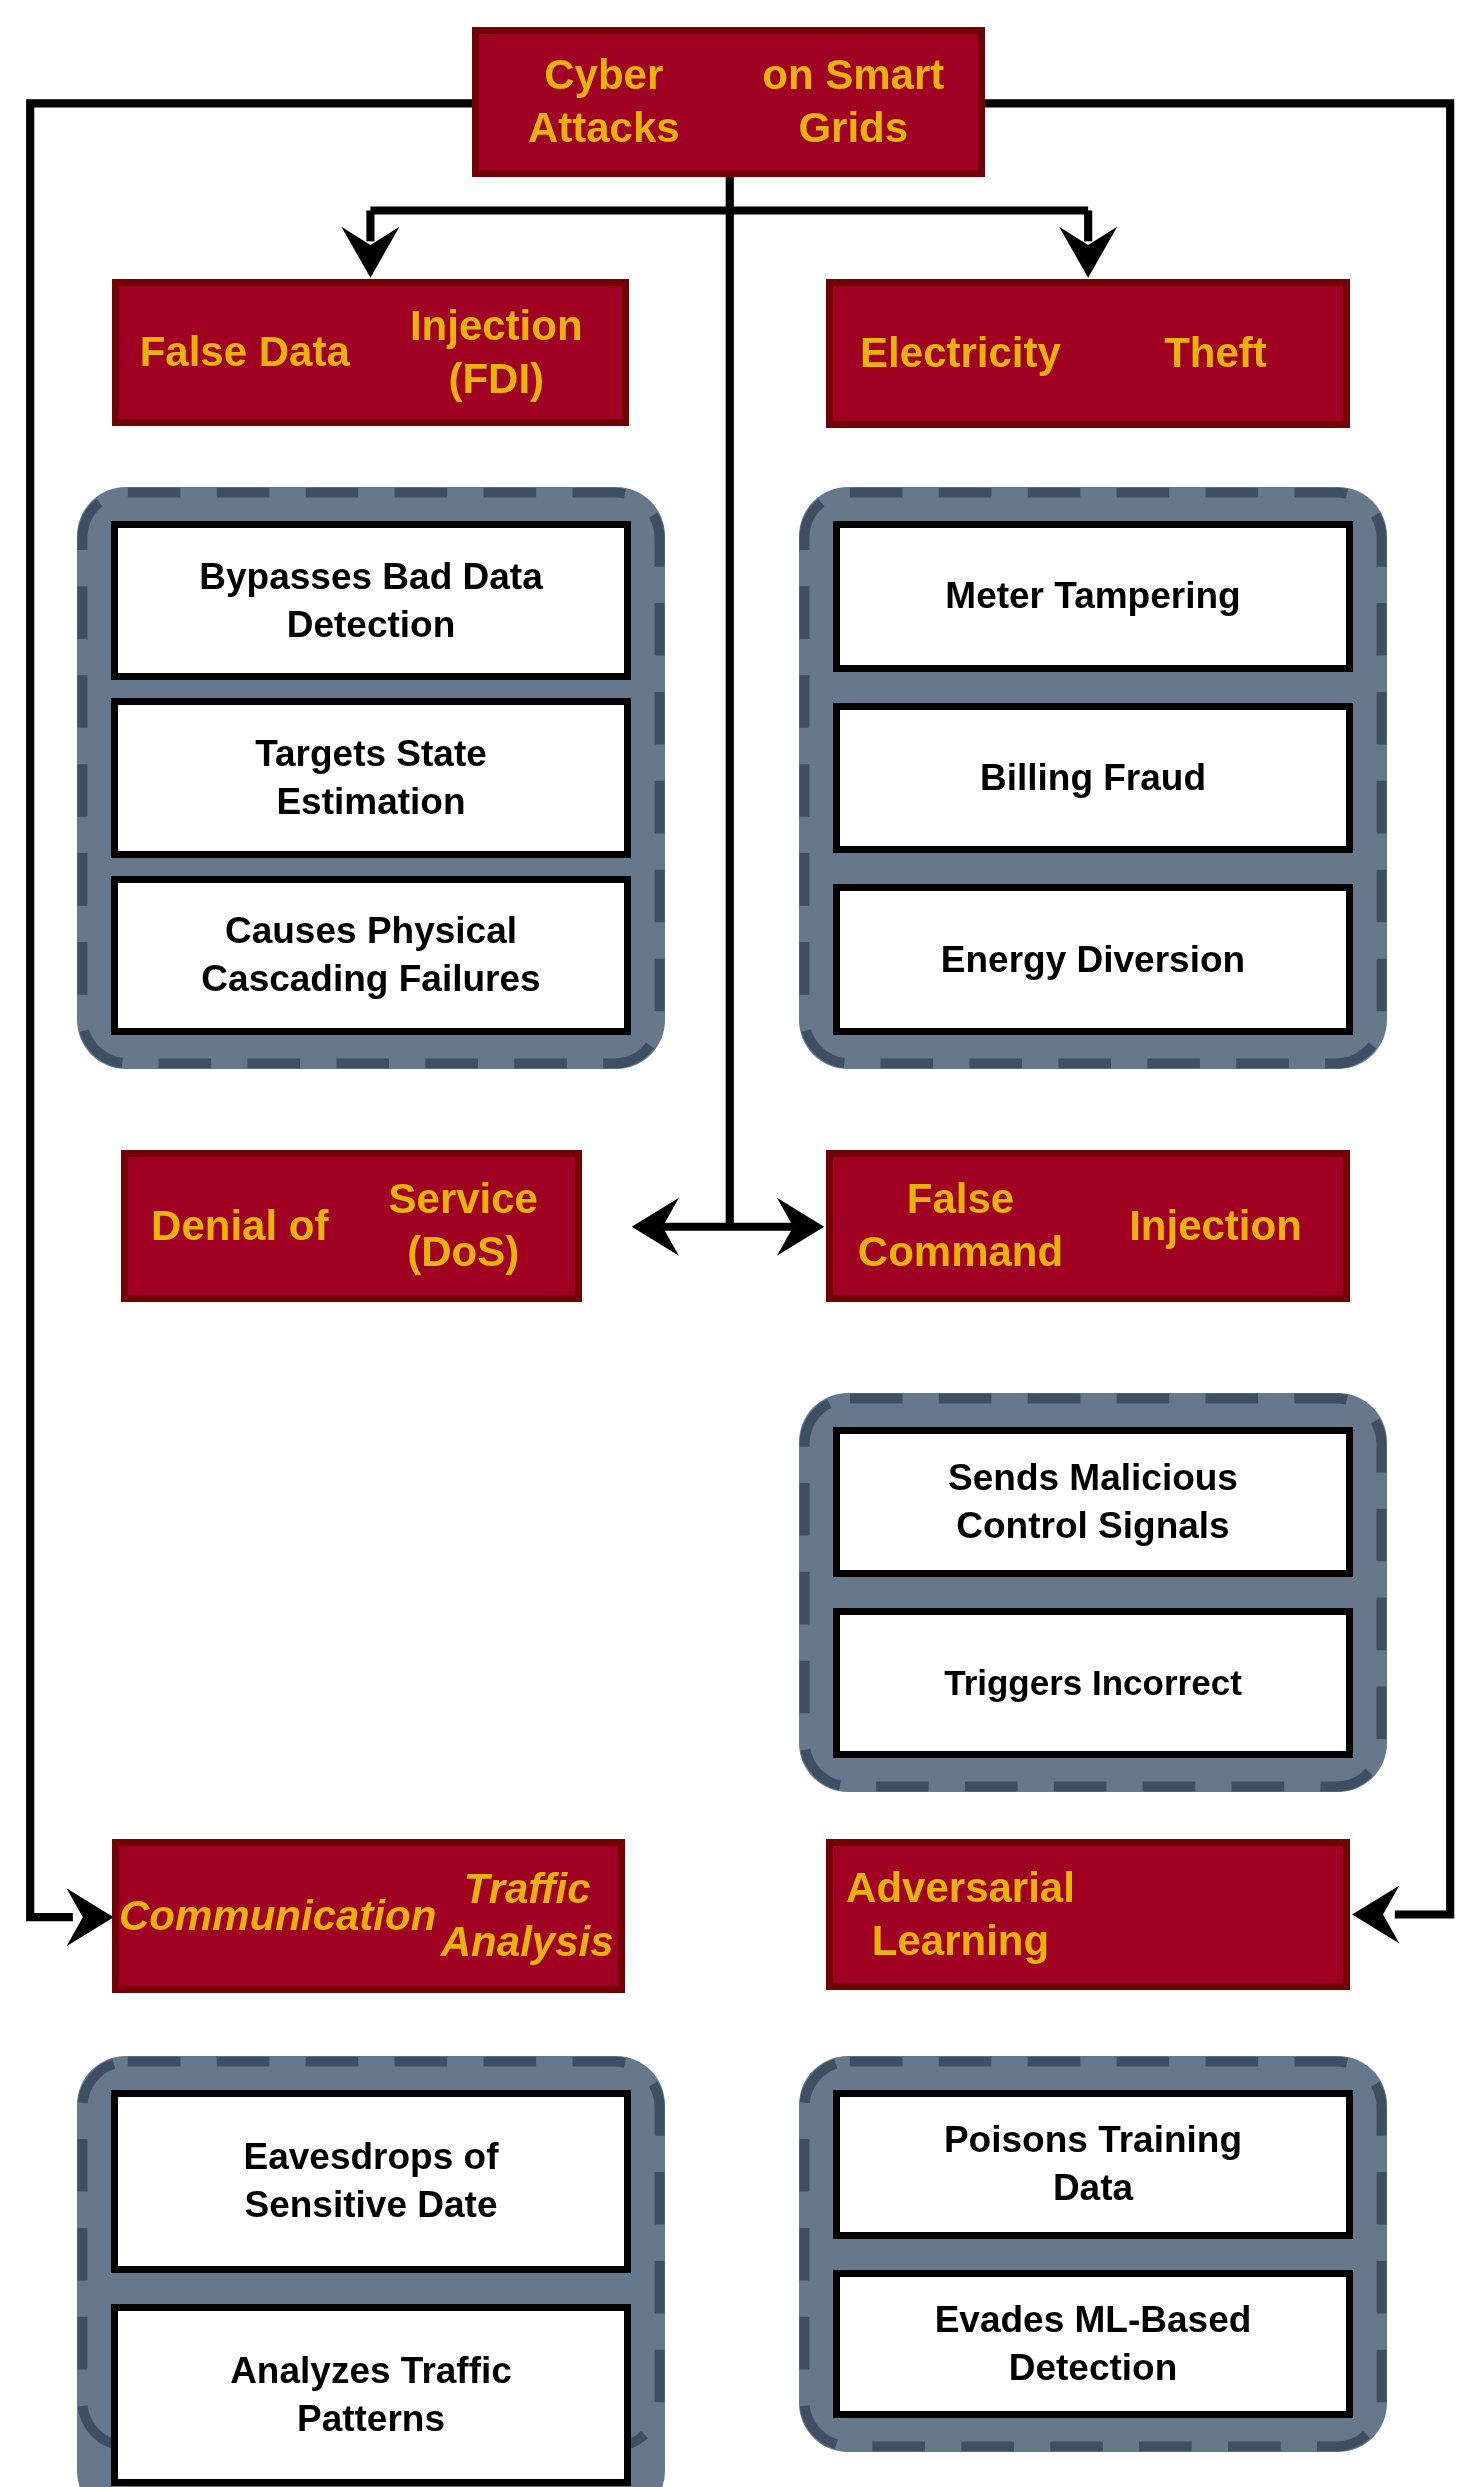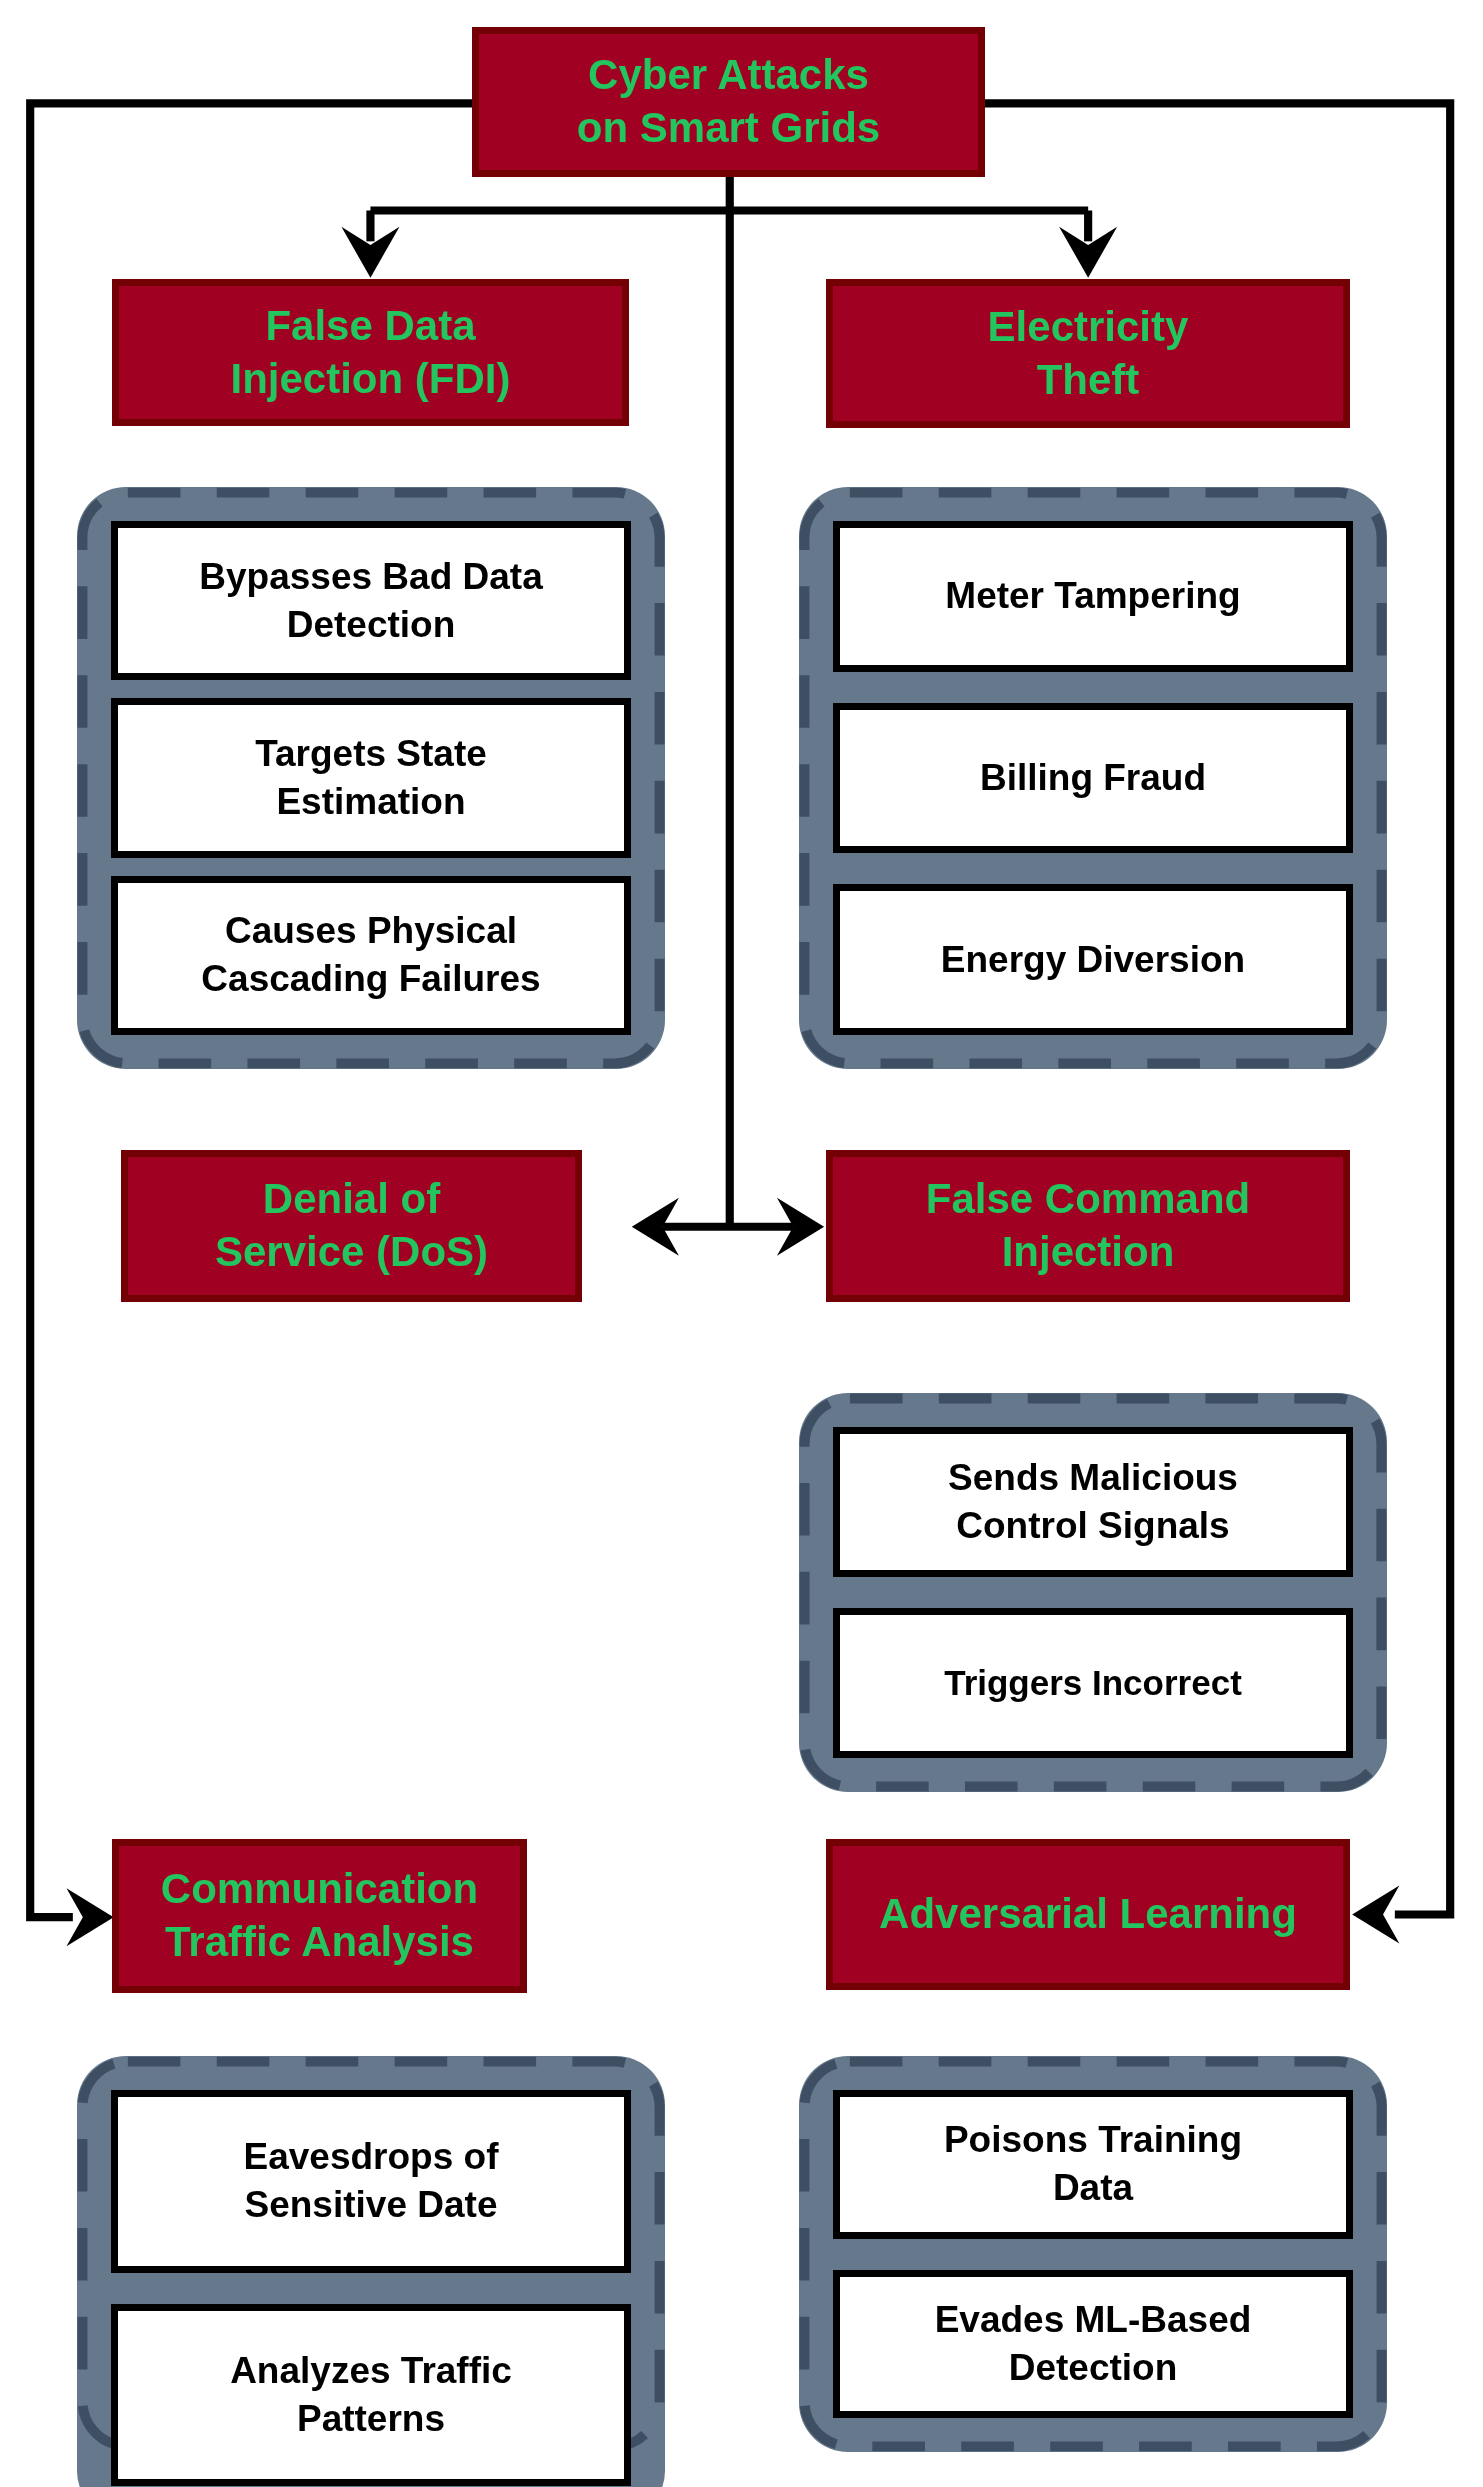--- a/index.html
+++ b/index.html
@@ -9,21 +9,21 @@
     overflow:hidden;
   }
   svg.connectors { position:absolute; left:0; top:0; }
   svg.connectors .ln { fill:none; stroke:var(--connector,#000); stroke-width:9; }
   svg.connectors .head { fill:var(--connector,#000); stroke:none; }
 
   .node {
     position:absolute; box-sizing:border-box;
     background:var(--node-fill,#A00021);
     border:7.3px solid var(--node-border,#730005);
-    color:#22c55e; display:flex; flex-direction:column;
+    color:#eab308; display:flex; 
     align-items:center; justify-content:center;
     text-align:center; font-size:42px; line-height:1.26;
   }
   .panel {
     position:absolute; box-sizing:border-box;
     background:var(--panel-fill,#66798C);
     border-radius:49px;
     display:flex; flex-direction:column; gap:31px;
     padding:34px;
   }
@@ -87,21 +87,21 @@
   <div class="node" style="left:121px; top:1150px; width:461px; height:152px;">
     <div class="nline">Denial of</div>
     <div class="nline">Service (DoS)</div>
   </div>
 
   <div class="node" style="left:826px; top:1150px; width:524px; height:152px;">
     <div class="nline">False Command</div>
     <div class="nline">Injection</div>
   </div>
 
-  <div class="node" style="left:112px; top:1839px; width:415px; height:154px;">
+  <div class="node" style="left:112px; top:1839px; width:513px; height:154px;font-style:italic;">
     <div class="nline">Communication</div>
     <div class="nline">Traffic Analysis</div>
   </div>
 
   <div class="node" style="left:826px; top:1839px; width:524px; height:151px;">
     <div class="nline">Adversarial Learning</div>
     <div class="nline"></div>
   </div>
 
   <div class="panel" style="left:77px; top:487px; width:588px; height:582px;gap:18px;">

